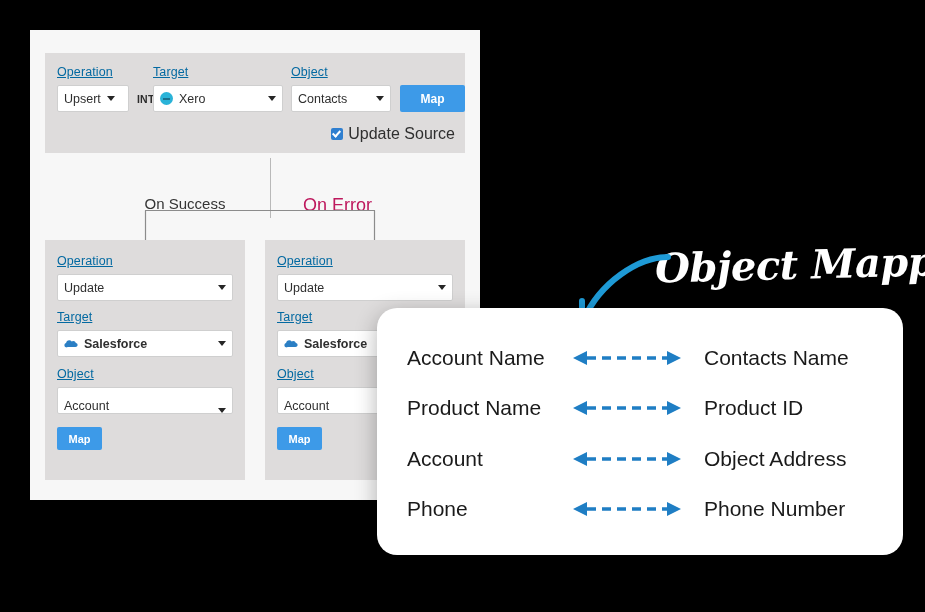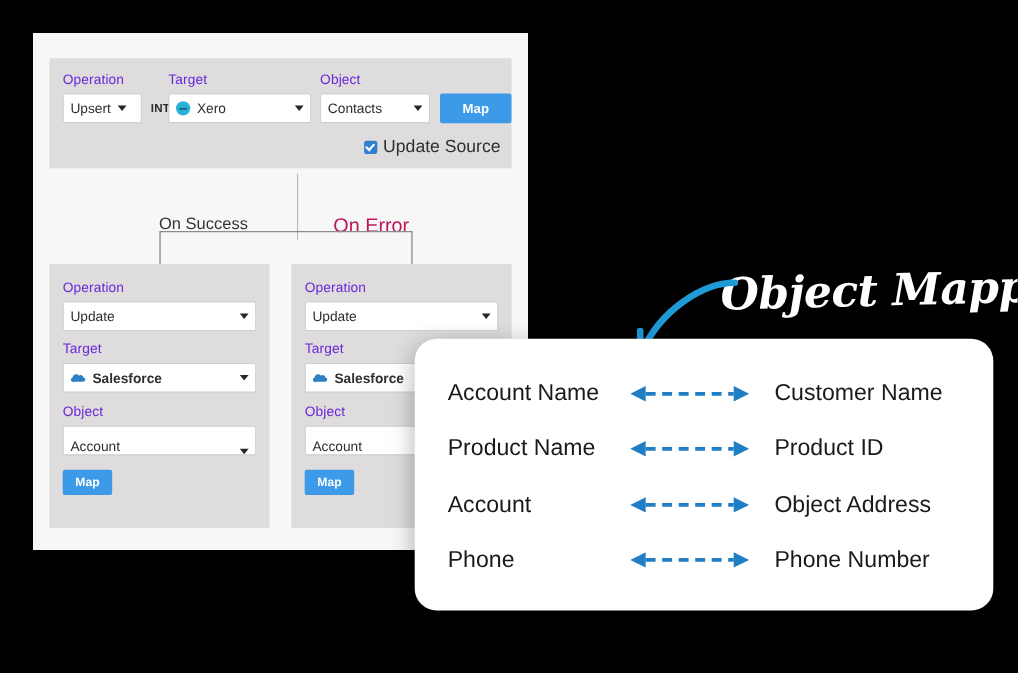--- a/index.html
+++ b/index.html
@@ -31,22 +31,23 @@
   .op-panel {
     position: absolute;
     left: 15px;
     top: 23px;
     width: 420px;
     height: 100px;
     background: #dedcdc;
   }
   .field-label {
     font-size: 12.5px;
-    color: #6d28d9;
+    color: #0369a1;
     letter-spacing: .1px;
+    text-decoration: underline;
   }
   .op-panel .lbl-operation { position: absolute; left: 12px; top: 12px; }
   .op-panel .lbl-target    { position: absolute; left: 108px; top: 12px; }
   .op-panel .lbl-object    { position: absolute; left: 246px; top: 12px; }
 
   .select-box {
     background: #ffffff;
     border: 1px solid #cfcfcf;
     border-radius: 2px;
     box-sizing: border-box;
@@ -412,21 +413,21 @@
 
   <div class="map-row r0">
     <span class="src">Account Name</span>
     <span class="arrow">
       <svg width="108" height="18" viewBox="0 0 108 18">
         <line x1="14" y1="9" x2="94" y2="9" stroke="#1f7ec4" stroke-width="3.5" stroke-dasharray="9 6"></line>
         <polygon points="0,9 14,2 14,16" fill="#1f7ec4"></polygon>
         <polygon points="108,9 94,2 94,16" fill="#1f7ec4"></polygon>
       </svg>
     </span>
-    <span class="dst">Customer Name</span>
+    <span class="dst">Contacts Name</span>
   </div>
 
   <div class="map-row r1">
     <span class="src">Product Name</span>
     <span class="arrow">
       <svg width="108" height="18" viewBox="0 0 108 18">
         <line x1="14" y1="9" x2="94" y2="9" stroke="#1f7ec4" stroke-width="3.5" stroke-dasharray="9 6"></line>
         <polygon points="0,9 14,2 14,16" fill="#1f7ec4"></polygon>
         <polygon points="108,9 94,2 94,16" fill="#1f7ec4"></polygon>
       </svg>

